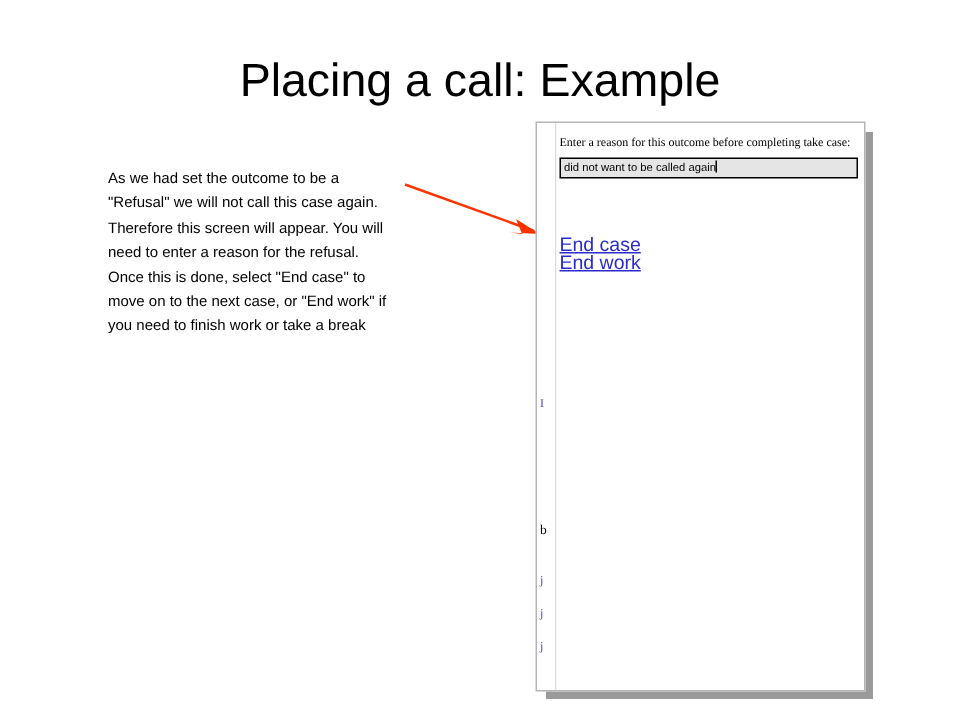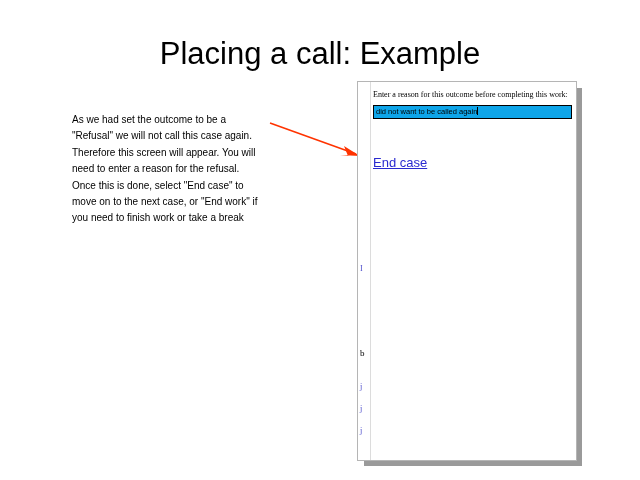--- a/index.html
+++ b/index.html
@@ -96,21 +96,21 @@
     font-size: 8px;
     color: #000000;
     font-family: "Liberation Serif", serif;
     padding: 8px 8px 0 2px;
     line-height: 10px;
   }
   .shot-input {
     margin: 5px 4px 0 2px;
     height: 12px;
     border: 1px solid #000000;
-    background: #0ea5e9;
+    background: #e5e5e5;
     font-size: 7.5px;
     color: #000000;
     font-family: "Liberation Sans", sans-serif;
     padding: 0 2px;
     line-height: 12px;
     position: relative;
     overflow: hidden;
     white-space: nowrap;
   }
   .caret {
@@ -167,22 +167,23 @@
   <div id="shot">
     <div id="shot-leftcol">
       <span class="edge-mark" style="top:182px">I</span>
       <span class="edge-mark-dark" style="top:266px">b</span>
       <span class="edge-mark" style="top:300px">j</span>
       <span class="edge-mark" style="top:322px">j</span>
       <span class="edge-mark" style="top:344px">j</span>
     </div>
 
     <div id="shot-inner">
-      <div class="shot-instr">Enter a reason for this outcome before completing this work:</div>
+      <div class="shot-instr">Enter a reason for this outcome before completing take case:</div>
       <div class="shot-input"><span>did not want to be called again</span><span class="caret"></span></div>
 
       <div class="shot-links">
         <a class="shot-link" href="#">End case</a>
+        <a class="shot-link" href="#">End work</a>
       </div>
     </div>
   </div>
 
 </div>
 
 </body></html>

